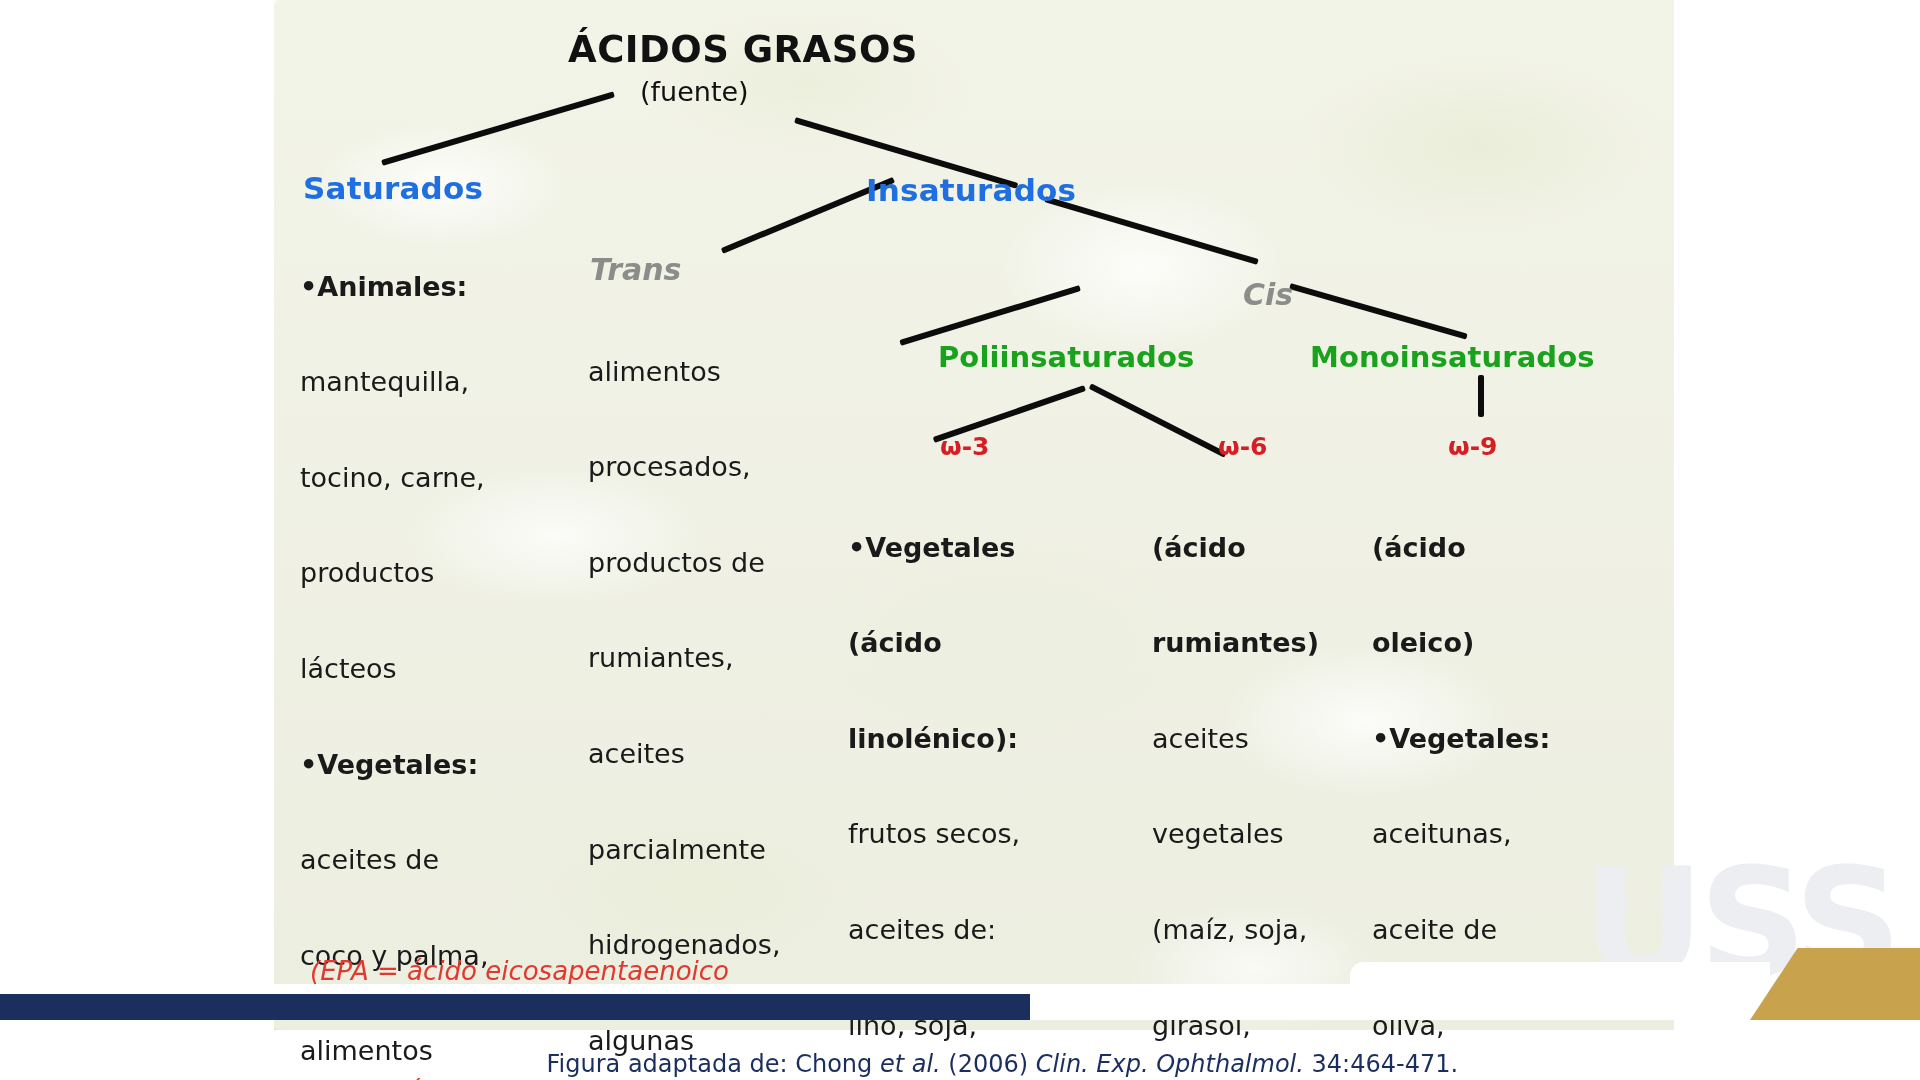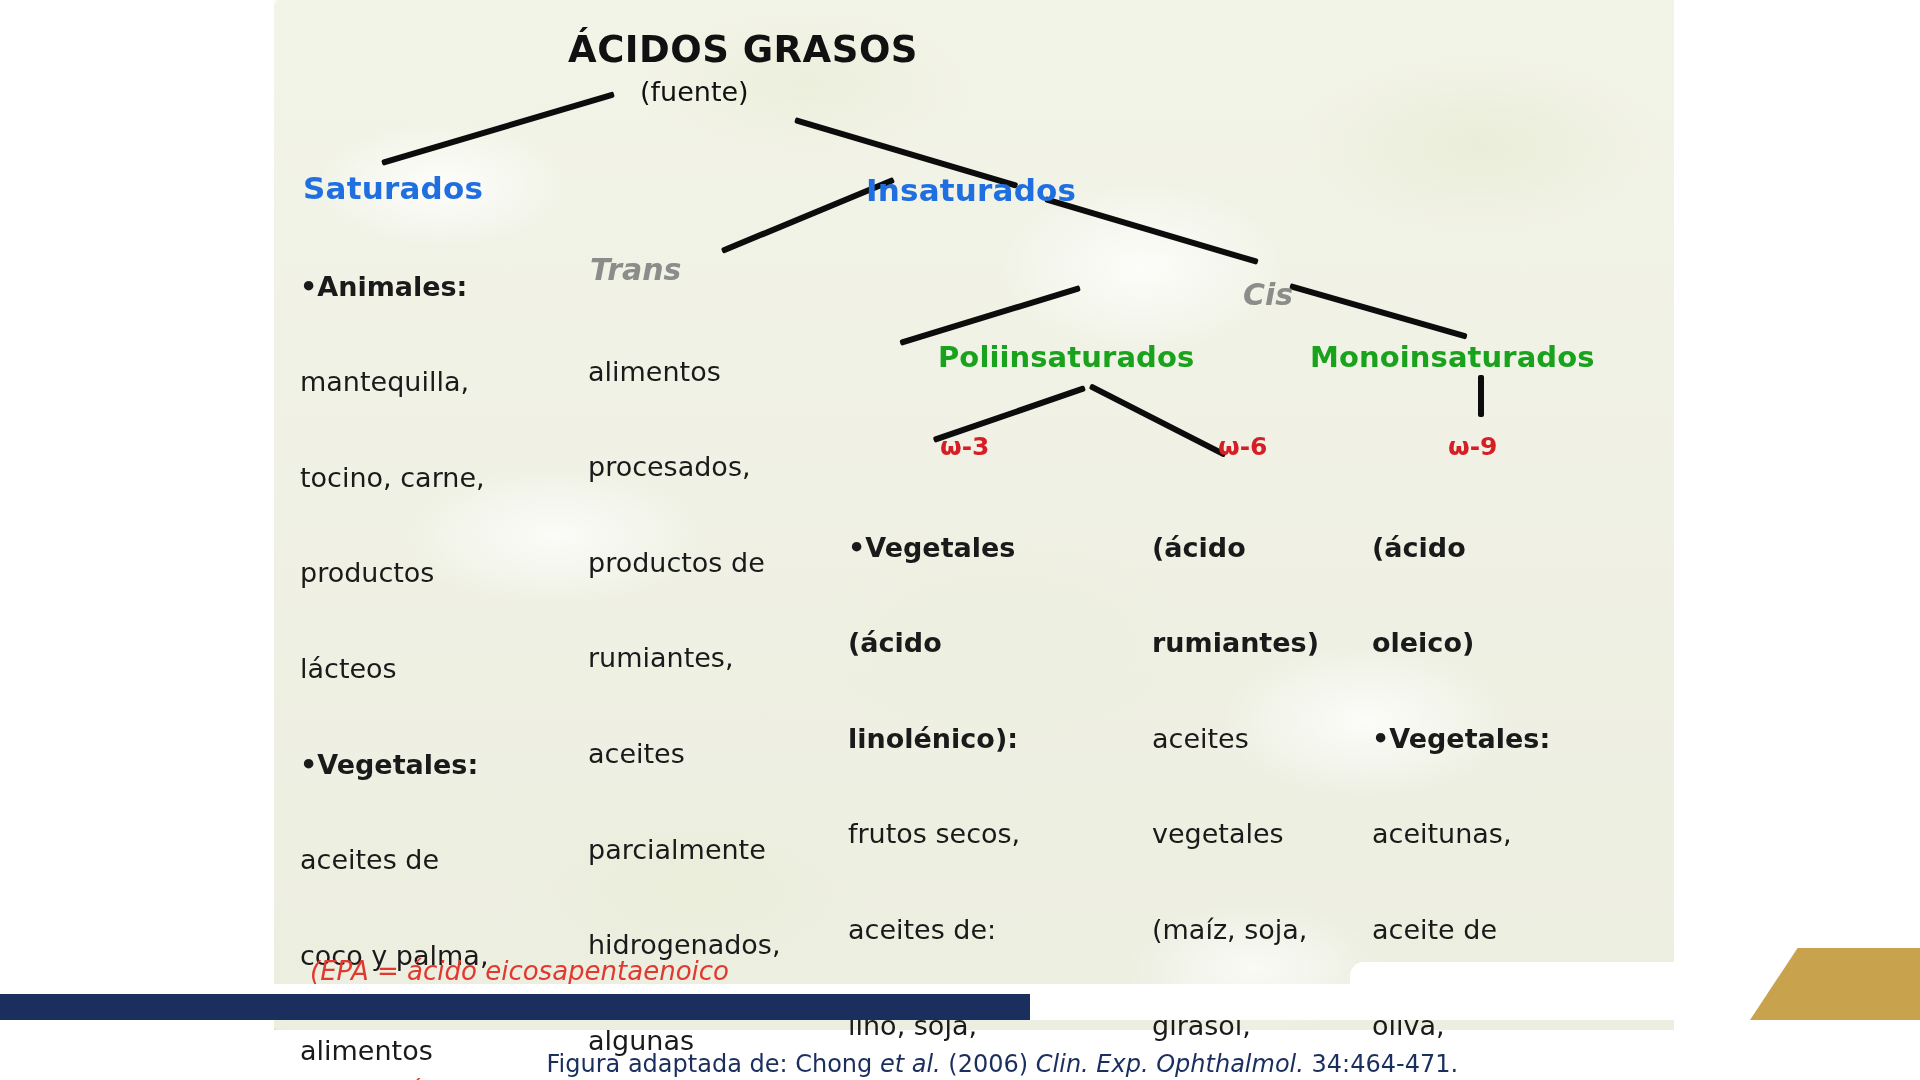--- a/index.html
+++ b/index.html
@@ -193,19 +193,20 @@
 
   <div class="t note" style="left:310px;top:870px;">
     <div>(EPA = ácido eicosapentaenoico</div>
     <div>DHA = ácido docosahexaenoico)</div>
   </div>
 
   <div class="t cite" style="left:516px;top:1022px;">
     <span>Figura adaptada de: Chong </span><i>et al.</i><span> (2006) </span><i>Clin. Exp. Ophthalmol.</i><span> 34:464-471.</span>
   </div>
 
+  <div id="watermark">USS</div>
   <div id="brandcard"></div>
   <div id="brandbar"></div>
   <div id="bar-navy"></div>
   <div id="bar-navy2"></div>
   <div id="bar-gold"></div>
 
 </div>
 
 </body></html>

